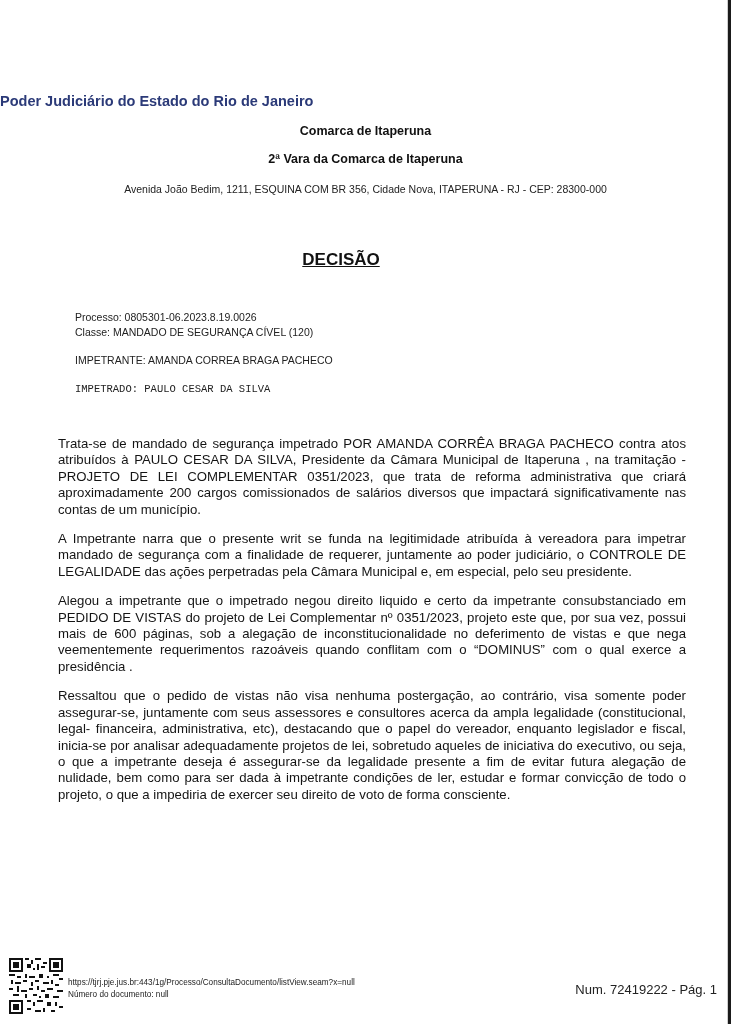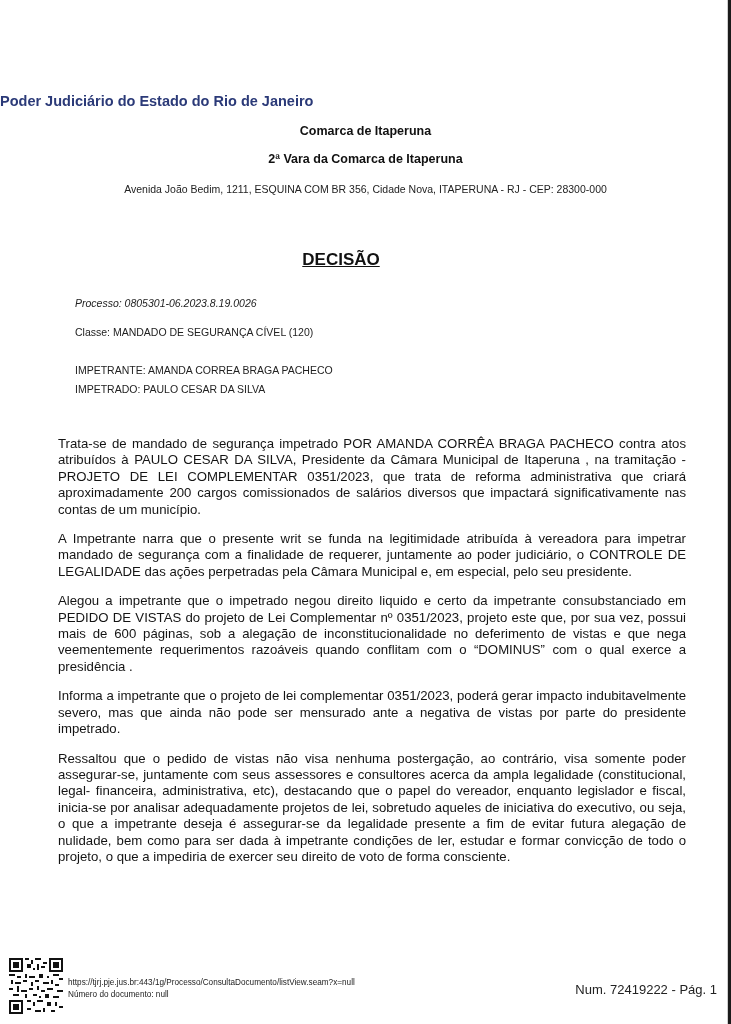--- a/index.html
+++ b/index.html
@@ -26,24 +26,24 @@
     position: absolute; top: 183px; left: 0; width: 731px; text-align: center;
     font-size: 10.5px; color: #222;
   }
   .doc-title {
     position: absolute; top: 250px; left: 0; width: 682px; text-align: center;
     font-weight: bold; font-size: 17px; text-decoration: underline; color: #111;
   }
   .meta {
     position: absolute; left: 75px; font-size: 10.5px; color: #222;
   }
-  .meta-processo { top: 297px; font-style: italic; }
+  .meta-processo { top: 311px; }
   .meta-classe { top: 326px; }
-  .meta-impetrante { top: 364px; text-align: right; }
-  .meta-impetrado { top: 383px; }
+  .meta-impetrante { top: 354px; text-align: right; }
+  .meta-impetrado { top: 383px; font-family: Liberation Mono, monospace; }
   .body-text {
     position: absolute; left: 58px; width: 628px; top: 436px;
   }
   .body-text p {
     margin: 0 0 13px 0; font-size: 13.2px; line-height: 16.4px;
     text-align: justify; color: #141414;
   }
   .footer-qr {
     position: absolute; left: 9px; top: 958px; width: 54px; height: 56px;
   }
@@ -68,21 +68,20 @@
 
 <div class="meta meta-processo">Processo: 0805301-06.2023.8.19.0026</div>
 <div class="meta meta-classe">Classe: MANDADO DE SEGURANÇA CÍVEL (120)</div>
 <div class="meta meta-impetrante">IMPETRANTE: AMANDA CORREA BRAGA PACHECO</div>
 <div class="meta meta-impetrado">IMPETRADO: PAULO CESAR DA SILVA</div>
 
 <div class="body-text">
   <p>Trata-se de mandado de segurança impetrado POR AMANDA CORRÊA BRAGA PACHECO contra atos atribuídos à PAULO CESAR DA SILVA,  Presidente da Câmara Municipal de Itaperuna , na tramitação - PROJETO DE LEI COMPLEMENTAR 0351/2023, que trata de reforma administrativa que criará aproximadamente 200 cargos comissionados de salários diversos que impactará significativamente nas contas de um município.</p>
   <p>A Impetrante narra que o presente writ se funda na legitimidade atribuída à vereadora para impetrar mandado de segurança com a finalidade de requerer, juntamente ao poder judiciário, o CONTROLE DE LEGALIDADE das ações perpetradas pela Câmara Municipal e, em especial, pelo seu presidente.</p>
   <p>Alegou a impetrante  que o impetrado negou direito liquido e certo da impetrante consubstanciado em PEDIDO DE VISTAS do projeto de Lei Complementar nº 0351/2023, projeto este que, por sua vez, possui mais de 600 páginas, sob a alegação de inconstitucionalidade no deferimento de vistas e que nega veementemente requerimentos razoáveis quando conflitam com o “DOMINUS” com o qual exerce a presidência .</p>
-  <p>Informa a impetrante que o projeto de lei complementar 0351/2023, poderá gerar impacto indubitavelmente severo, mas que ainda não pode ser mensurado ante a negativa de vistas por parte do presidente impetrado.</p>
   <p>Ressaltou que o pedido de vistas não visa nenhuma postergação, ao contrário, visa somente poder assegurar-se, juntamente com seus assessores e consultores acerca da ampla legalidade (constitucional, legal- financeira, administrativa, etc), destacando que o papel do vereador, enquanto legislador e fiscal, inicia-se por analisar adequadamente projetos de lei, sobretudo aqueles de iniciativa do executivo, ou seja, o que a impetrante deseja é assegurar-se da legalidade presente a fim de evitar futura alegação de nulidade, bem como para ser dada à impetrante condições de ler, estudar e formar convicção de todo o projeto, o que a impediria de exercer seu direito de voto de forma consciente.</p>
 </div>
 
 <div class="footer-qr">
   <svg width="54" height="56" viewBox="0 0 27 28" shape-rendering="crispEdges">
     <rect x="0" y="0" width="27" height="28" fill="#fff"></rect>
 
     <rect x="0" y="0" width="7" height="7" fill="#111"></rect>
       <rect x="1" y="1" width="5" height="5" fill="#fff"></rect>
       <rect x="2" y="2" width="3" height="3" fill="#111"></rect>

